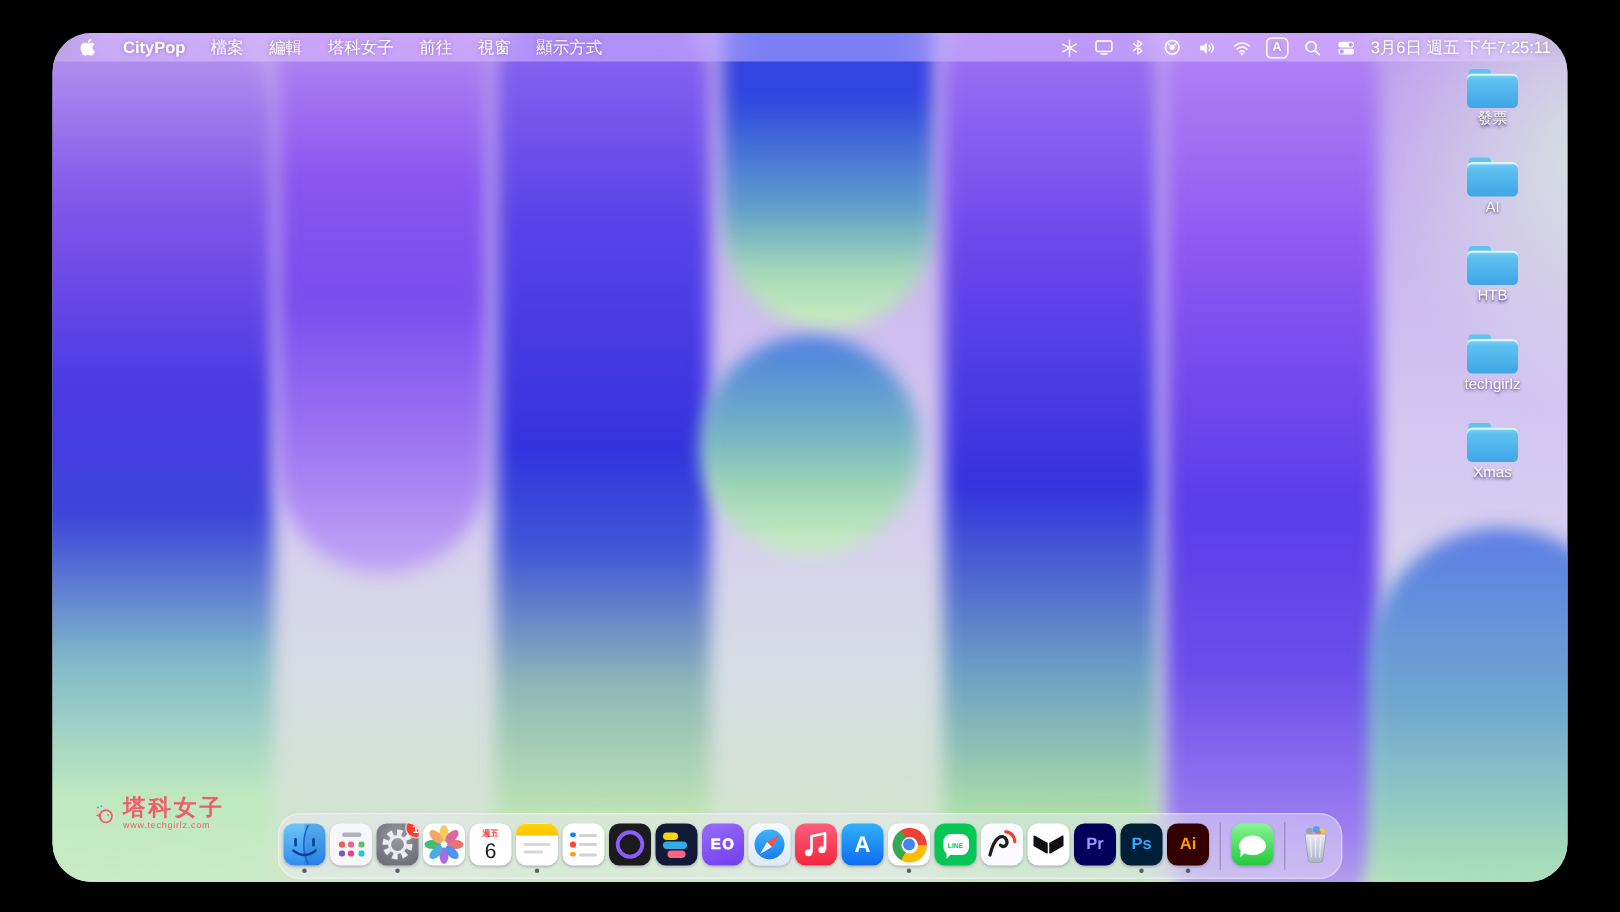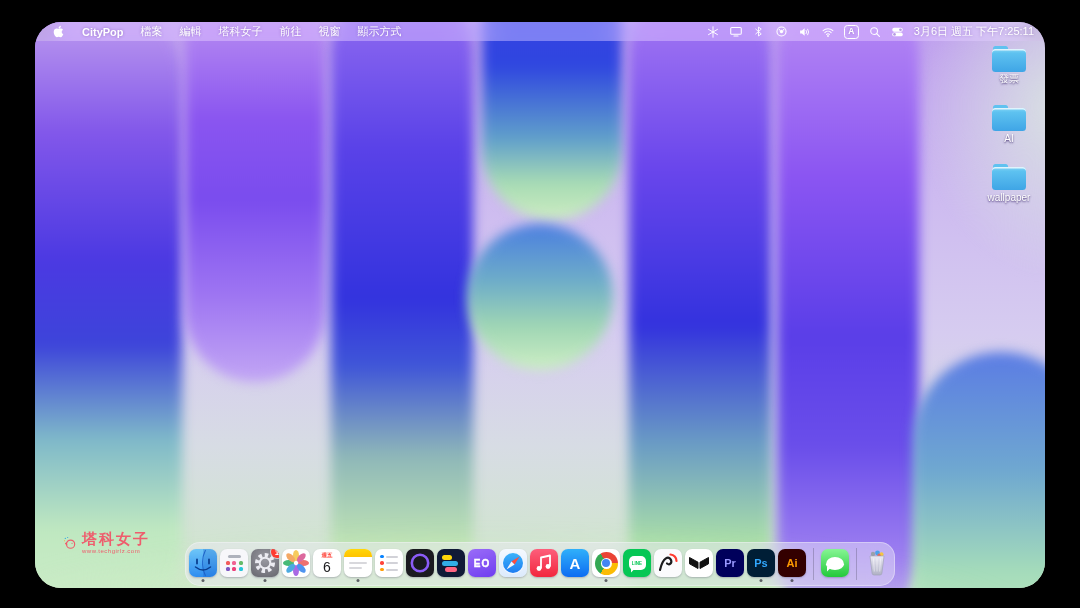--- a/index.html
+++ b/index.html
@@ -28,21 +28,21 @@
   .mleft{display:flex;align-items:center;gap:17px;padding-left:16px;flex:1;}
   .mitem{white-space:nowrap;cursor:default;}
   .bold{font-weight:bold;}
   .mright{display:flex;align-items:center;gap:9px;padding-right:11px;}
   .sico{width:14px;height:14px;display:flex;align-items:center;justify-content:center;}
   .sico svg{display:block;}
   .inputbox{width:13px;height:12px;border:1.2px solid #fff;border-radius:3.5px;font-size:8.5px;font-weight:bold;
     display:flex;align-items:center;justify-content:center;line-height:1;}
   .clock{white-space:nowrap;font-size:11px;}
   
-  .folders{position:absolute;right:2px;top:24px;width:68px;display:flex;flex-direction:column;gap:19px;z-index:20;}
+  .folders{position:absolute;right:16px;top:24px;width:68px;display:flex;flex-direction:column;gap:19px;z-index:20;}
   .folder{display:flex;flex-direction:column;align-items:center;height:40px;cursor:default;}
   .ficon{position:relative;width:34px;height:26px;}
   .ftab{position:absolute;left:1px;top:0;width:15px;height:6px;border-radius:2.5px 2.5px 0 0;background:#60c2f0;}
   .fbody{position:absolute;left:0;top:3px;width:34px;height:23px;border-radius:3.5px;
     background:linear-gradient(180deg,#86d6f6 0%,#5ec2f0 18%,#3fa5e6 100%);box-shadow:inset 0 1.5px 0 rgba(255,255,255,.75);}
   .flabel{margin-top:2px;font-size:10px;color:#fff;text-shadow:0 1px 2px rgba(40,20,90,.85);white-space:nowrap;}
   
   .wm{position:absolute;left:28px;bottom:34px;display:flex;align-items:center;gap:5px;z-index:20;}
   .wmtext{display:flex;flex-direction:column;line-height:1;}
   .wmtitle{font-size:15px;font-weight:bold;color:#ee5d6d;letter-spacing:2px;}
@@ -209,21 +209,35 @@
             <div class="ftab"></div>
             <div class="fbody"></div>
           </div>
         <div class="flabel">AI</div>
       </div>
       <div class="folder">
         <div class="ficon">
             <div class="ftab"></div>
             <div class="fbody"></div>
           </div>
-        <div class="flabel">wallpaper</div>
+        <div class="flabel">HTB</div>
+      </div>
+      <div class="folder">
+        <div class="ficon">
+            <div class="ftab"></div>
+            <div class="fbody"></div>
+          </div>
+        <div class="flabel">techgirlz</div>
+      </div>
+      <div class="folder">
+        <div class="ficon">
+            <div class="ftab"></div>
+            <div class="fbody"></div>
+          </div>
+        <div class="flabel">Xmas</div>
       </div>
     </div>
 
     <div class="wm">
       <span class="sico">
         <svg width="24" height="24" viewBox="0 0 24 24">
             <circle cx="13" cy="14" r="7" stroke="#ee5d6d" stroke-width="2" fill="none"></circle>
             <path d="M6.5 11.5 L3.5 13 L6.8 14.5" stroke="#ee5d6d" stroke-width="1.6" fill="none" stroke-linecap="round"></path>
             <circle cx="15.5" cy="12.5" r="1" fill="#ee5d6d"></circle>
             <circle cx="4" cy="4" r="1.2" fill="#35a8e0"></circle>

